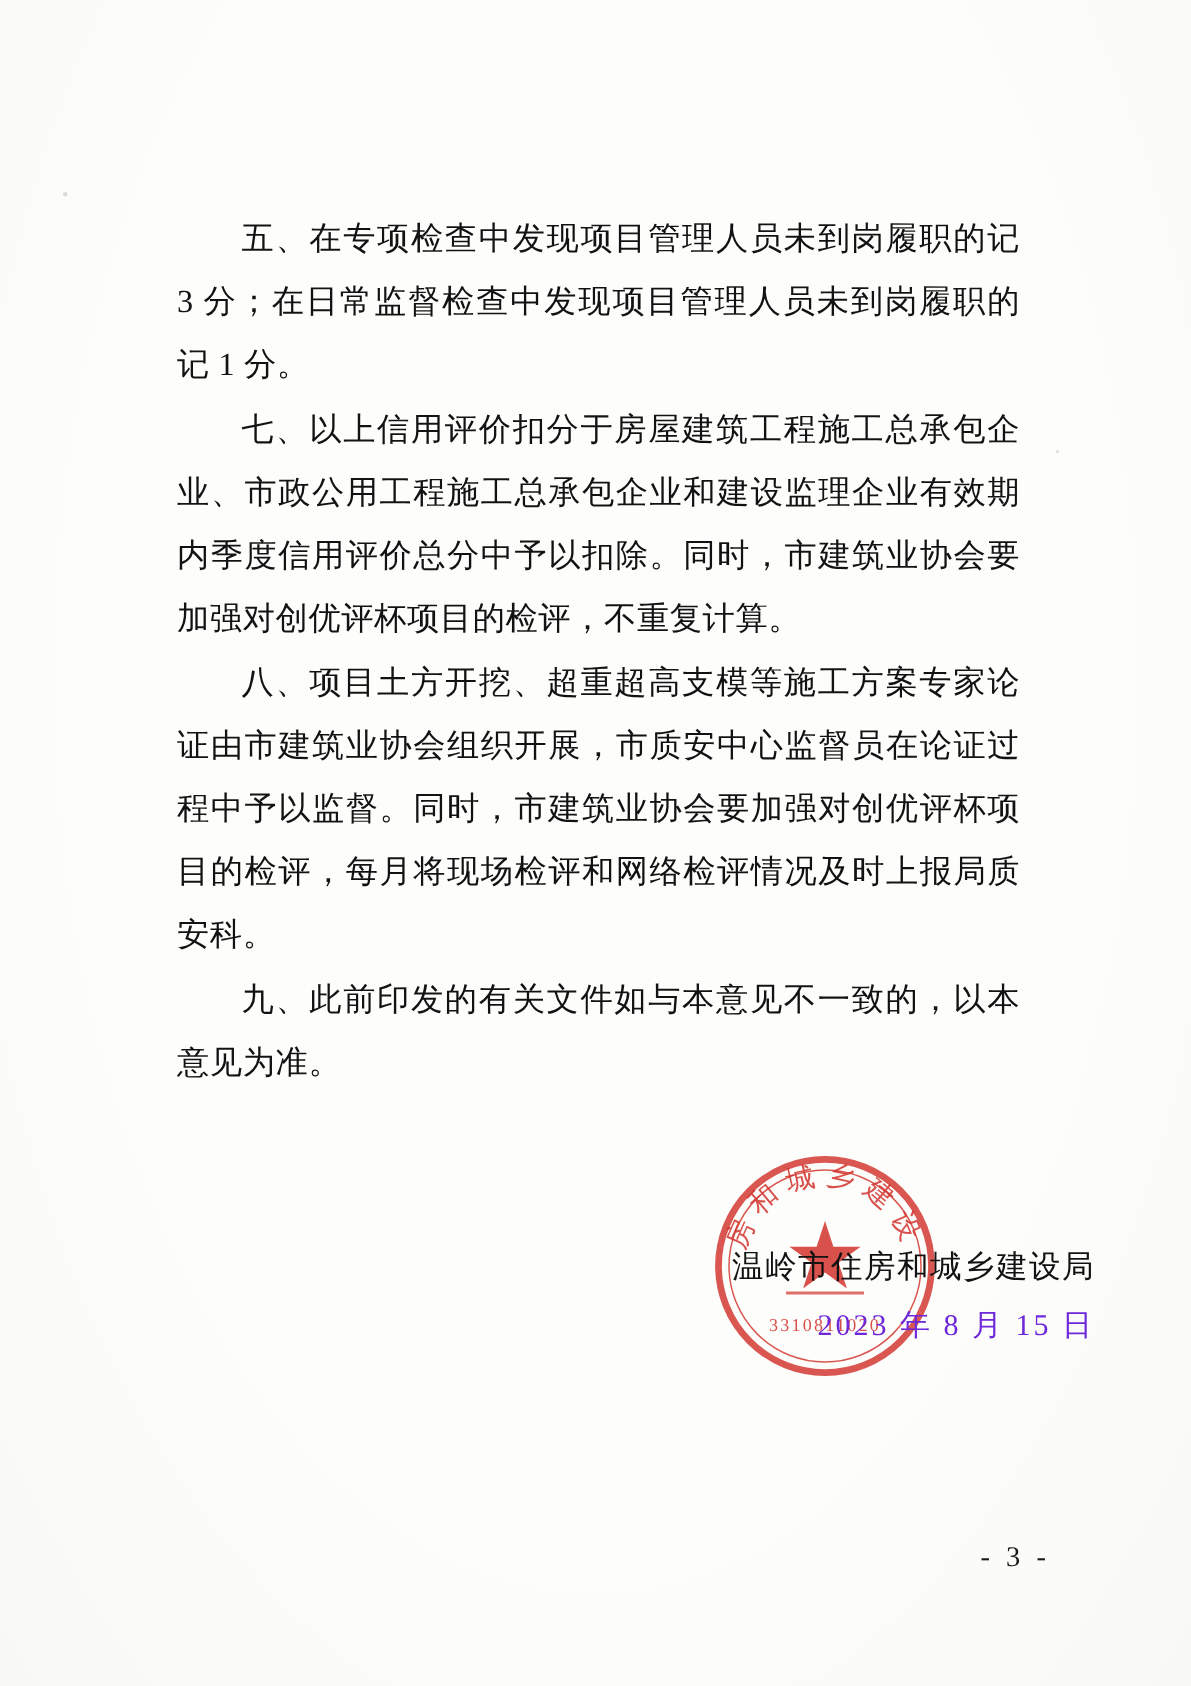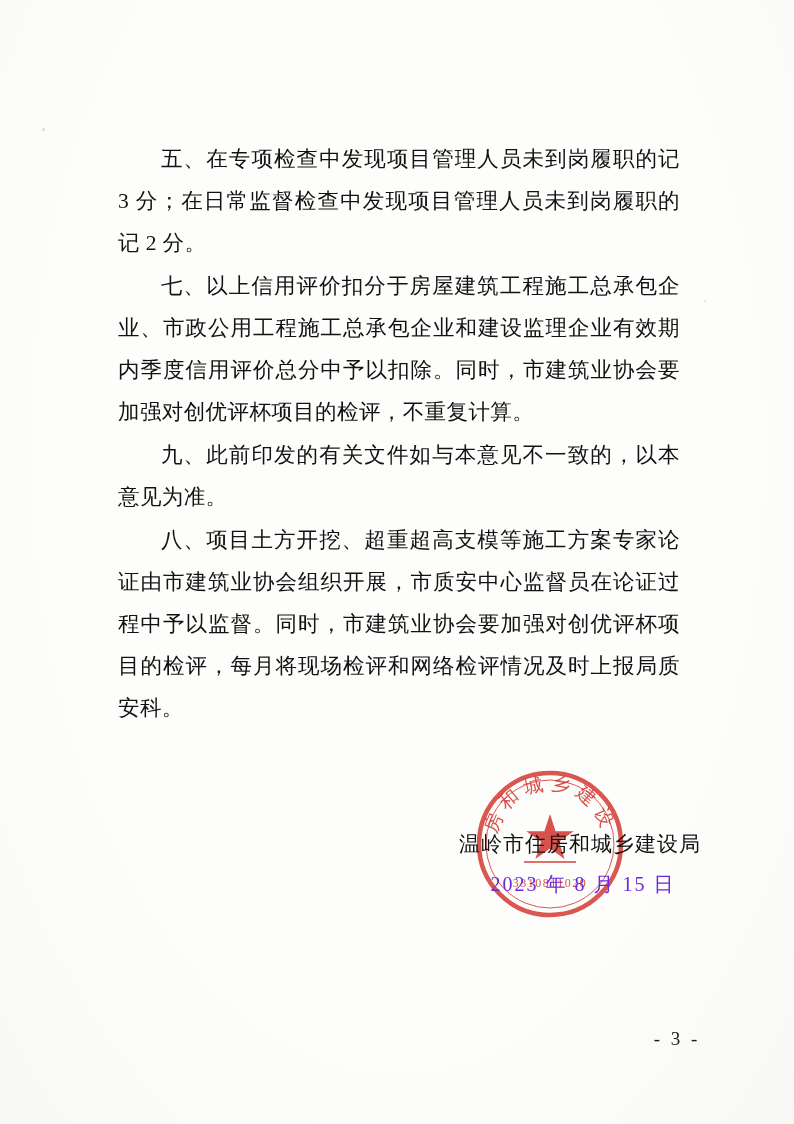--- a/index.html
+++ b/index.html
@@ -42,21 +42,21 @@
     text-indent: 2em;
     margin: 0 0 1px 0;
     letter-spacing: 0.4px;
     color: #121212;
   }
   .sign-block {
     position: absolute;
     left: 430px;
     top: 824px;
     width: 300px;
-    text-align: center;
+    text-align: right;
   }
   .sign-line {
     font-size: 21px;
     line-height: 40px;
     letter-spacing: 1px;
     color: #121212;
   }
   .sign-date {
     font-size: 20px;
     line-height: 40px;
@@ -95,24 +95,24 @@
 </head>
 <body>
 
 <div class="page">
   <div class="scan-tint"></div>
 
   <div class="speck" style="left:42px;top:128px;width:3px;height:3px;"></div>
   <div class="speck" style="left:704px;top:300px;width:2px;height:2px;"></div>
 
   <div class="content">
-    <p class="para">五、在专项检查中发现项目管理人员未到岗履职的记 3 分；在日常监督检查中发现项目管理人员未到岗履职的记 2 分。</p>
+    <p class="para">五、在专项检查中发现项目管理人员未到岗履职的记 3 分；在日常监督检查中发现项目管理人员未到岗履职的记 1 分。</p>
     <p class="para">七、以上信用评价扣分于房屋建筑工程施工总承包企业、市政公用工程施工总承包企业和建设监理企业有效期内季度信用评价总分中予以扣除。同时，市建筑业协会要加强对创优评杯项目的检评，不重复计算。</p>
+    <p class="para">八、项目土方开挖、超重超高支模等施工方案专家论证由市建筑业协会组织开展，市质安中心监督员在论证过程中予以监督。同时，市建筑业协会要加强对创优评杯项目的检评，每月将现场检评和网络检评情况及时上报局质安科。</p>
     <p class="para">九、此前印发的有关文件如与本意见不一致的，以本意见为准。</p>
-    <p class="para">八、项目土方开挖、超重超高支模等施工方案专家论证由市建筑业协会组织开展，市质安中心监督员在论证过程中予以监督。同时，市建筑业协会要加强对创优评杯项目的检评，每月将现场检评和网络检评情况及时上报局质安科。</p>
   </div>
 
   <div class="seal">
     <svg width="156" height="156" viewBox="0 0 156 156" xmlns="http://www.w3.org/2000/svg">
       <defs>
         <path id="sealArcTop" d="M 24,78 A 54,54 0 0 1 132,78"></path>
         <path id="sealArcBottom" d="M 34,78 A 44,44 0 0 0 122,78"></path>
       </defs>
       <g opacity="0.82" fill="none" stroke="#d2322c">
         <circle cx="78" cy="78" r="71" stroke-width="4.5"></circle>

